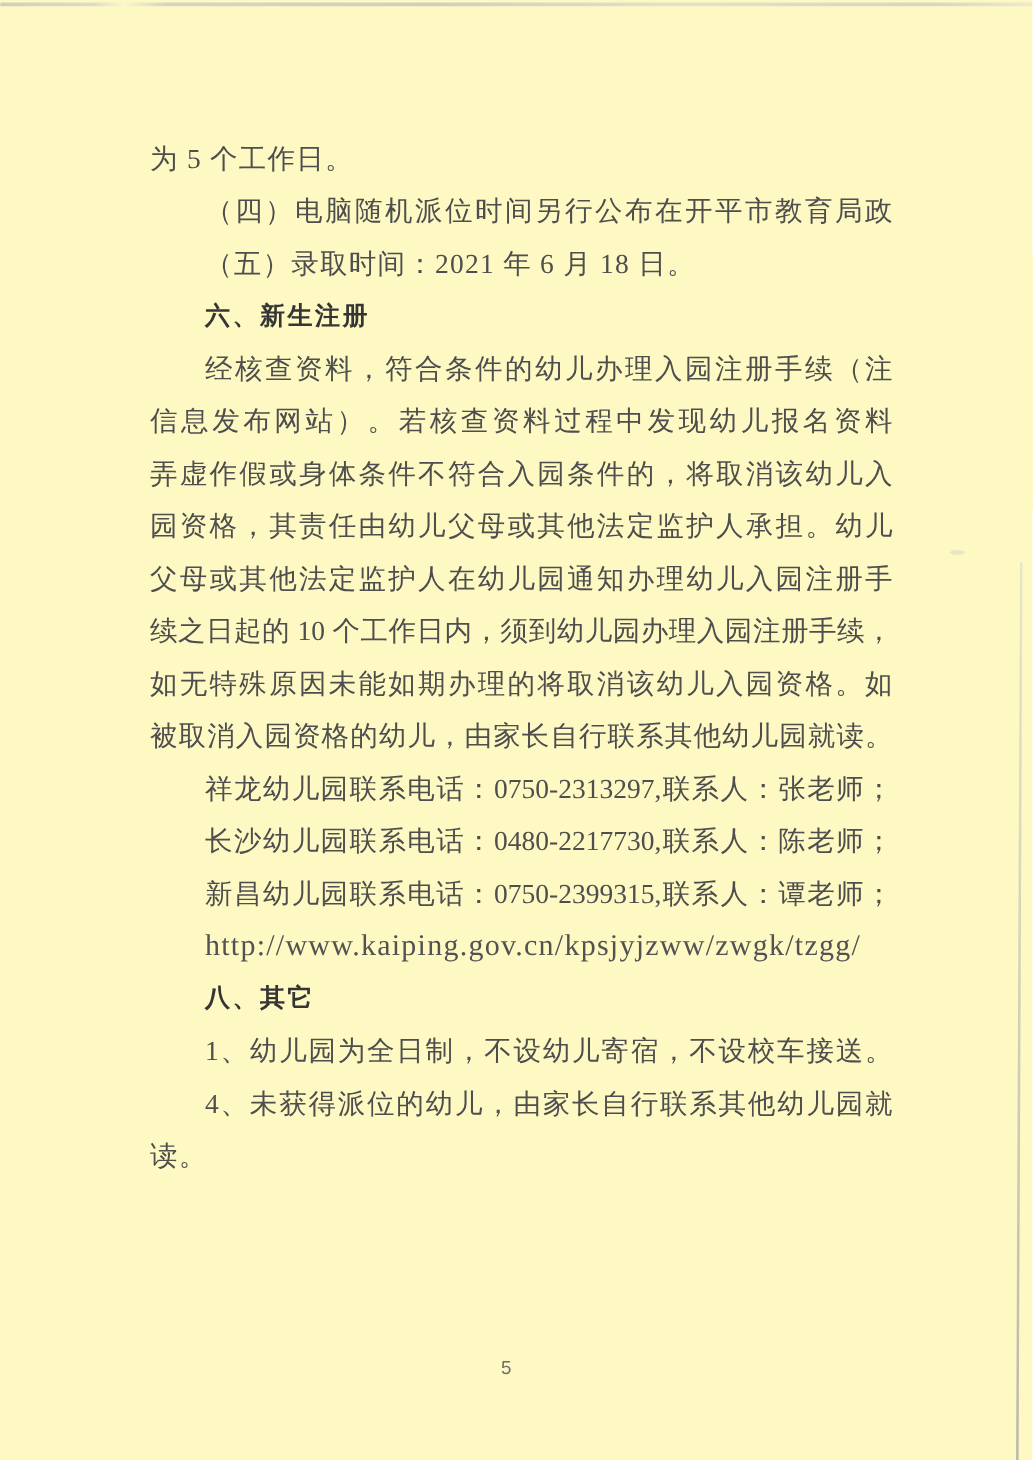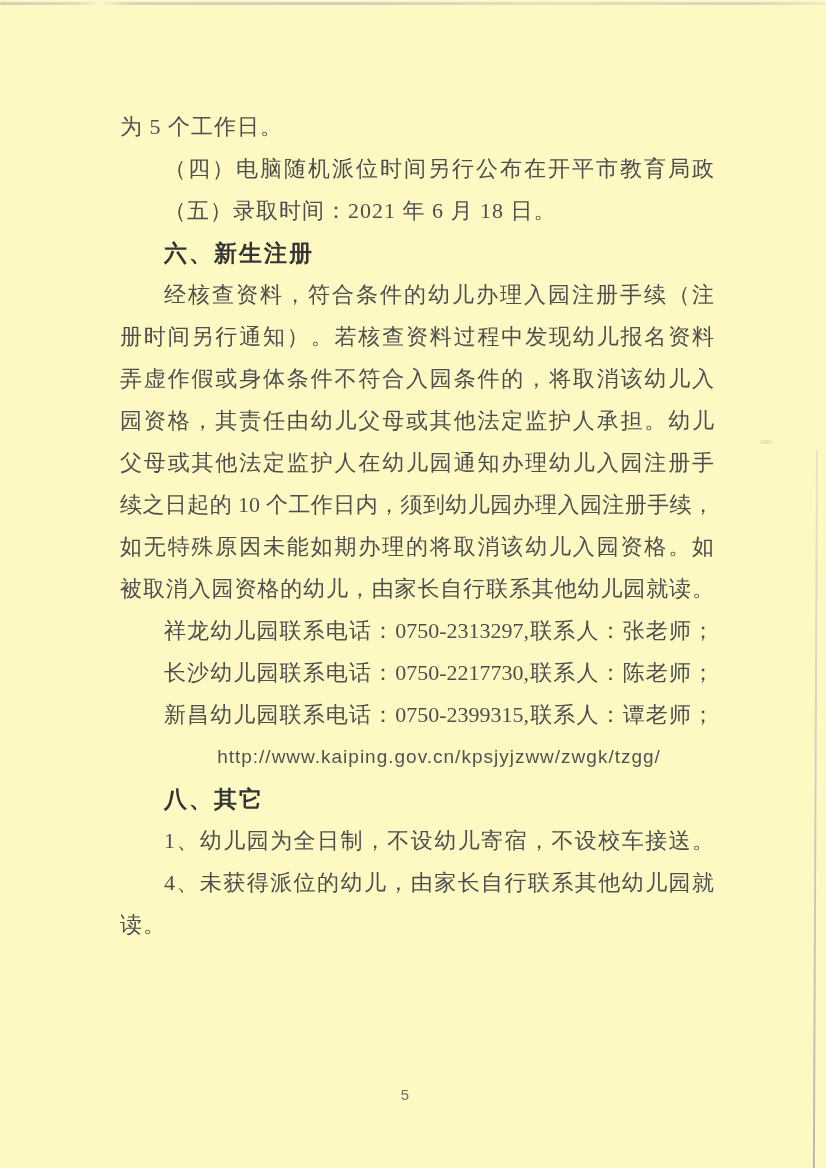--- a/index.html
+++ b/index.html
@@ -72,30 +72,29 @@
   .ln.justify {
     text-align: justify;
     text-align-last: justify;
   }
   .ln.indent {
     text-indent: 44px;
   }
   .ln.heading {
     font-family: "Liberation Sans", "DejaVu Sans", sans-serif;
     font-weight: 700;
-    font-size: 23px;
+    font-size: 20px;
     letter-spacing: 2px;
     color: #353535;
   }
   .ln.url {
-    font-family: Liberation Sans, sans-serif;
-    font-size: 19px;
+    font-family: Liberation Serif, serif;
+    font-size: 24px;
     letter-spacing: 1px;
     color: #525252;
-    text-align: center;
   }
   .page-number {
     position: absolute;
     left: 0;
     top: 1086px;
     width: 810px;
     text-align: center;
     font-family: "Liberation Sans", "DejaVu Sans", sans-serif;
     font-size: 15px;
     color: #6e6e6e;
@@ -109,29 +108,29 @@
   <div class="artifact-top"></div>
   <div class="artifact-right"></div>
   <div class="artifact-smudge"></div>
 
   <div class="text-block">
     <div class="ln left">为 5 个工作日。</div>
     <div class="ln indent justify">（四）电脑随机派位时间另行公布在开平市教育局政</div>
     <div class="ln left indent">（五）录取时间：2021 年 6 月 18 日。</div>
     <div class="ln heading indent">六、新生注册</div>
     <div class="ln indent justify">经核查资料，符合条件的幼儿办理入园注册手续（注</div>
-    <div class="ln justify">册时间另行通知）。若核查资料过程中发现幼儿报名资料</div>
+    <div class="ln justify">信息发布网站）。若核查资料过程中发现幼儿报名资料</div>
     <div class="ln justify">弄虚作假或身体条件不符合入园条件的，将取消该幼儿入</div>
     <div class="ln justify">园资格，其责任由幼儿父母或其他法定监护人承担。幼儿</div>
     <div class="ln justify">父母或其他法定监护人在幼儿园通知办理幼儿入园注册手</div>
     <div class="ln justify">续之日起的 10 个工作日内，须到幼儿园办理入园注册手续，</div>
     <div class="ln justify">如无特殊原因未能如期办理的将取消该幼儿入园资格。如</div>
     <div class="ln justify">被取消入园资格的幼儿，由家长自行联系其他幼儿园就读。</div>
     <div class="ln indent justify">祥龙幼儿园联系电话：0750-2313297,联系人：张老师；</div>
-    <div class="ln indent justify">长沙幼儿园联系电话：0750-2217730,联系人：陈老师；</div>
+    <div class="ln indent justify">长沙幼儿园联系电话：0480-2217730,联系人：陈老师；</div>
     <div class="ln indent justify">新昌幼儿园联系电话：0750-2399315,联系人：谭老师；</div>
     <div class="ln url indent">http://www.kaiping.gov.cn/kpsjyjzww/zwgk/tzgg/</div>
     <div class="ln heading indent">八、其它</div>
     <div class="ln indent justify">1、幼儿园为全日制，不设幼儿寄宿，不设校车接送。</div>
     <div class="ln indent justify">4、未获得派位的幼儿，由家长自行联系其他幼儿园就</div>
     <div class="ln left">读。</div>
   </div>
 
   <div class="page-number">5</div>
 

